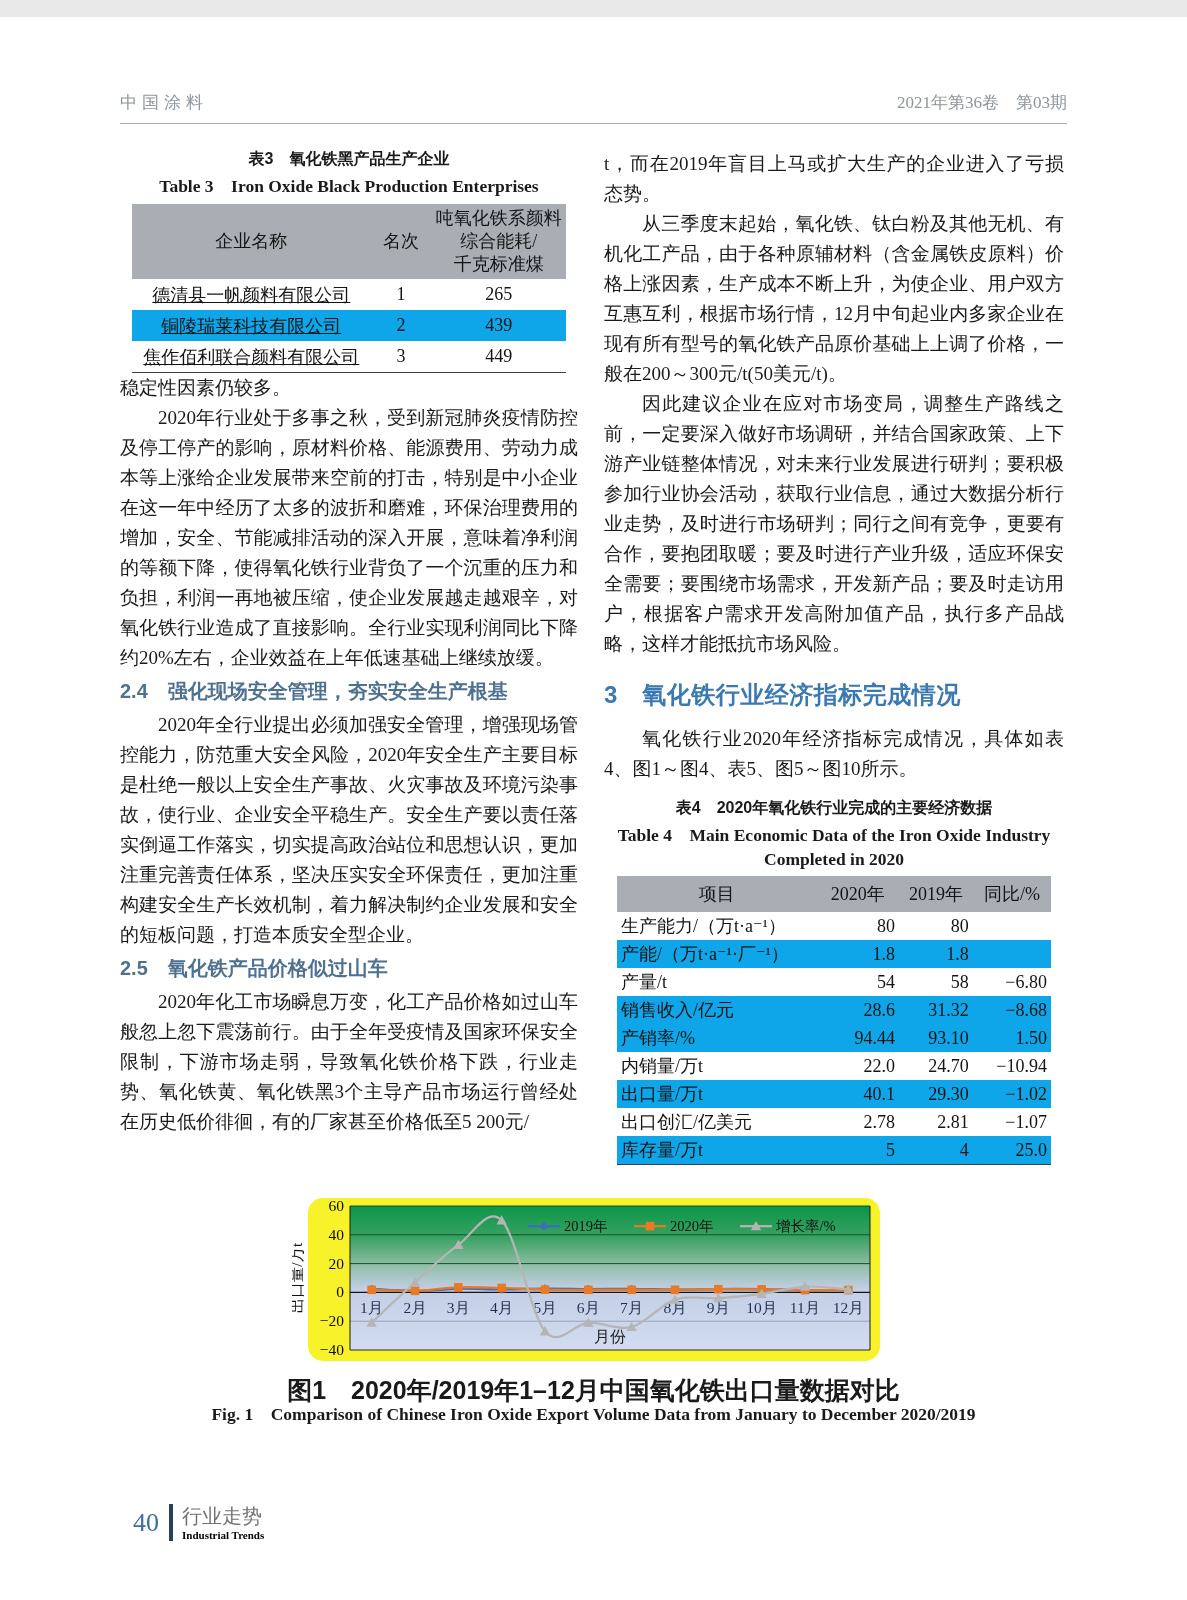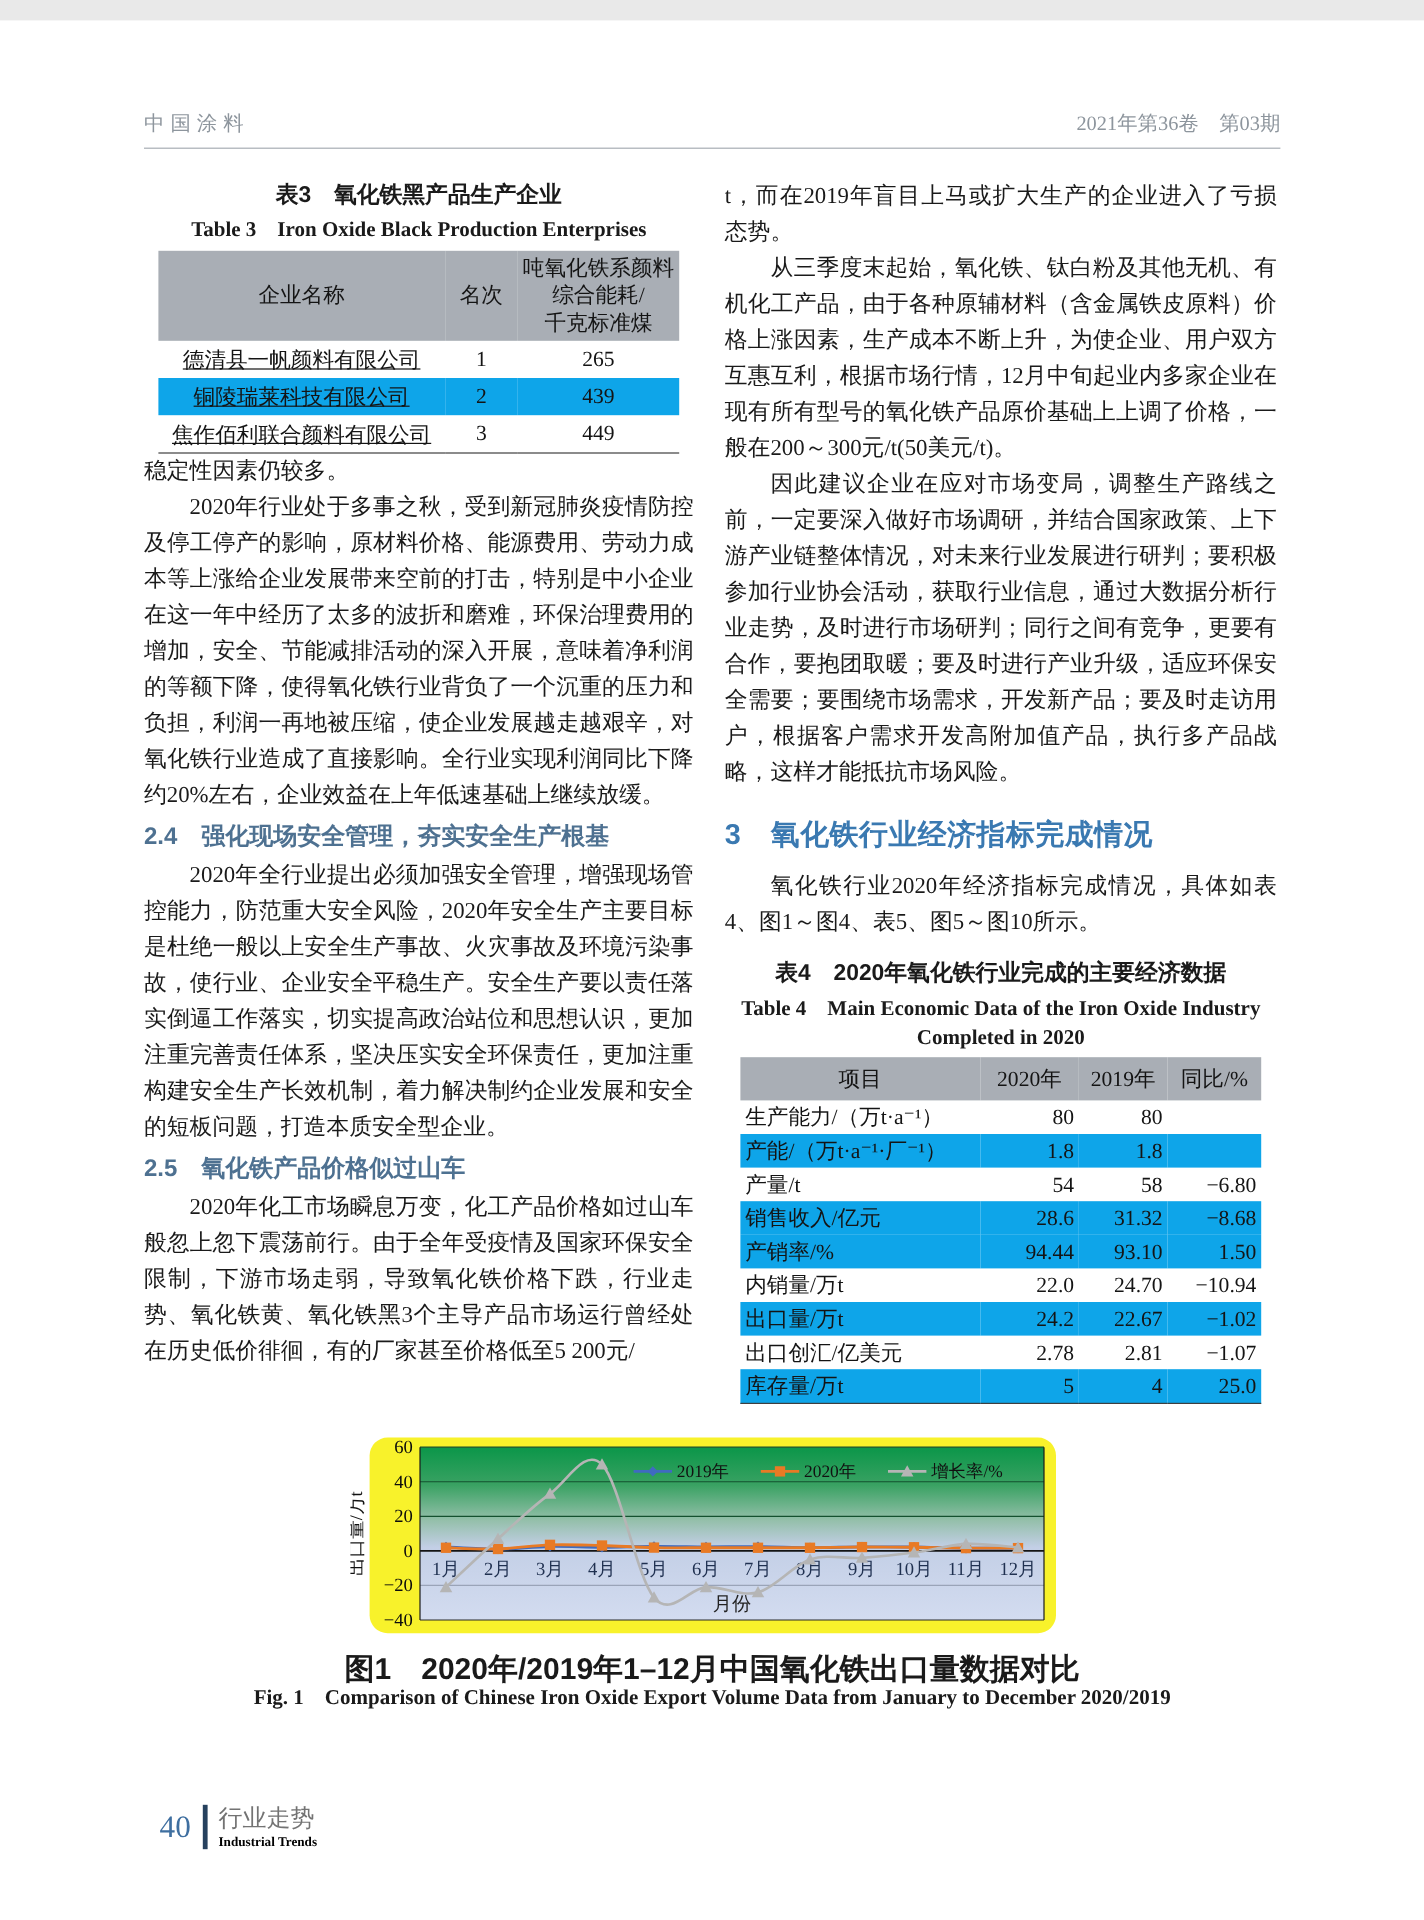--- a/index.html
+++ b/index.html
@@ -10,21 +10,21 @@
   .hdr{position:absolute;left:120px;top:74px;width:947px;display:flex;justify-content:space-between;
        align-items:flex-end;padding-bottom:9px;border-bottom:1.5px solid #a7adb3;
        color:#8d959d;font-size:17px;}
   .hdr .jt{letter-spacing:5px;}
 
   
   .colL{position:absolute;left:120px;top:132px;width:458px;}
   .colR{position:absolute;left:604px;top:132px;width:460px;}
 
   
-  .tbl-title-zh{font-family:"Liberation Sans","DejaVu Sans",sans-serif;font-weight:bold;font-size:19px;
+  .tbl-title-zh{font-family:"Liberation Sans","DejaVu Sans",sans-serif;font-weight:bold;font-size:16px;
                 text-align:center;margin:0 0 4px;}
   .tbl-title-en{font-weight:bold;font-size:17.5px;text-align:center;margin:0 0 2px;}
 
   
   .datatable{border-collapse:collapse;width:434px;margin:6px auto 0;border-bottom:1.5px solid #3f3f3f;
              font-family:"Liberation Serif","DejaVu Serif",serif;color:#141414;}
   .datatable thead tr{background:#a9aeb5;}
   .datatable th{font-weight:normal;font-size:18px;vertical-align:middle;padding:3px 2px;}
   .datatable td{font-size:18px;padding:2px 4px;}
   .datatable tr.band{background:#0ea5e9;}
@@ -178,22 +178,22 @@
               <td class="t4-num3">1.50</td>
             </tr>
             <tr>
               <td class="t4-item">内销量/万t</td>
               <td class="t4-num">22.0</td>
               <td class="t4-num2">24.70</td>
               <td class="t4-num3">−10.94</td>
             </tr>
             <tr class="band">
               <td class="t4-item">出口量/万t</td>
-              <td class="t4-num">24.2</td>
-              <td class="t4-num2">22.67</td>
+              <td class="t4-num">40.1</td>
+              <td class="t4-num2">29.30</td>
               <td class="t4-num3">−1.02</td>
             </tr>
             <tr>
               <td class="t4-item">出口创汇/亿美元</td>
               <td class="t4-num">2.78</td>
               <td class="t4-num2">2.81</td>
               <td class="t4-num3">−1.07</td>
             </tr>
             <tr class="band">
               <td class="t4-item">库存量/万t</td>

